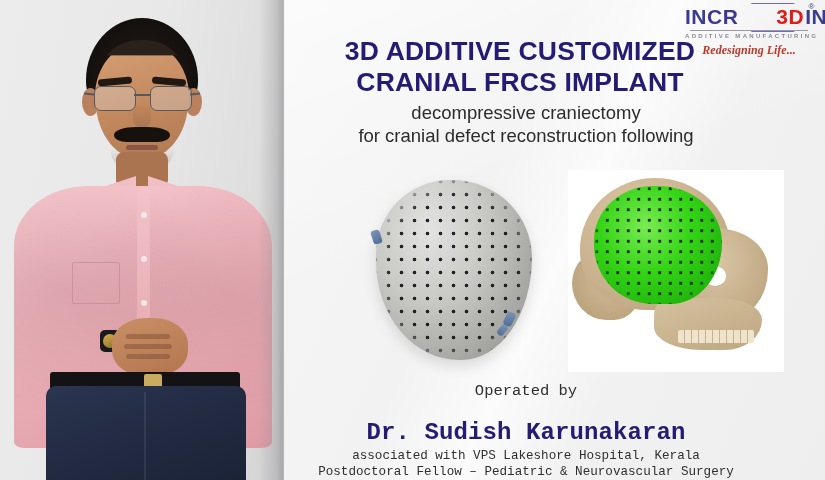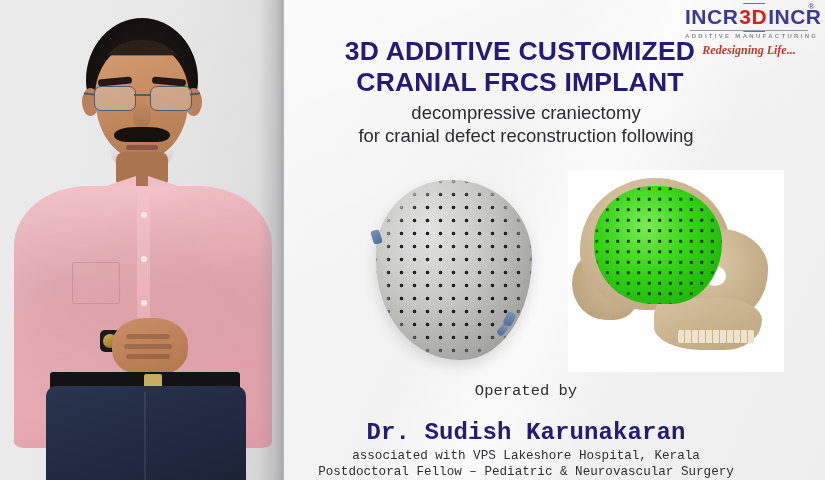--- a/index.html
+++ b/index.html
@@ -114,21 +114,21 @@
     border-radius:10px 10px 0 0;
   }
   .p-pants-seam{position:absolute;left:144px;top:392px;width:2px;height:88px;background:rgba(255,255,255,.08);}
 
   
   .logo{position:absolute;right:12px;top:6px;width:128px;text-align:center;}
   .logo-word{
     position:relative;font-weight:bold;font-size:21px;letter-spacing:.5px;
     color:#3b3a8f;line-height:1;white-space:nowrap;
   }
-  .logo-word .red3d{color:#e01b1b;position:relative;z-index:2;padding:0 1px;}
+  .logo-word .red3d{color:#e01b1b;position:relative;z-index:2;padding:0 1px;margin-left:37px;}
   .hexwrap{position:relative;display:inline-block;}
   .hexwrap:before{
     content:"";position:absolute;left:-3px;top:-3px;width:calc(100% + 6px);height:calc(100% + 6px);
     border:1.6px solid #6d6cb5;
     clip-path:polygon(22% 0,78% 0,100% 50%,78% 100%,22% 100%,0 50%);
     z-index:1;
   }
   .logo-reg{position:absolute;right:-2px;top:-3px;font-size:8px;color:#3b3a8f;font-weight:normal;}
   .logo-rule{margin:3px auto 2px;width:118px;height:1px;background:#9a9aa6;}
   .logo-sub{font-size:6px;letter-spacing:2.3px;color:#8b8b95;font-weight:bold;white-space:nowrap;}

